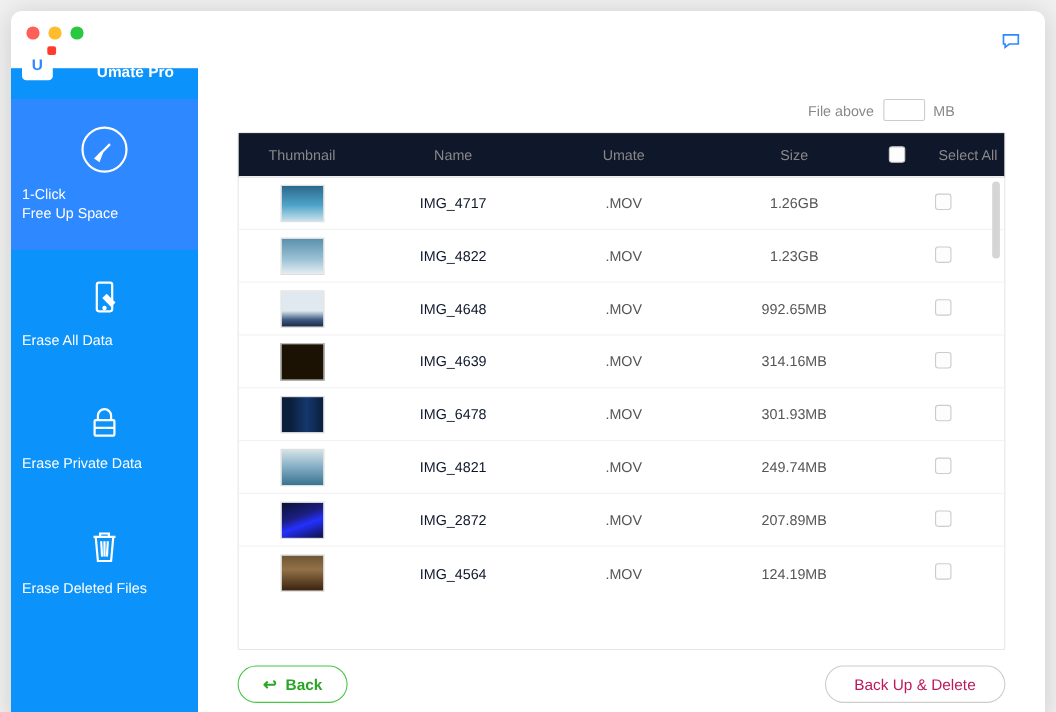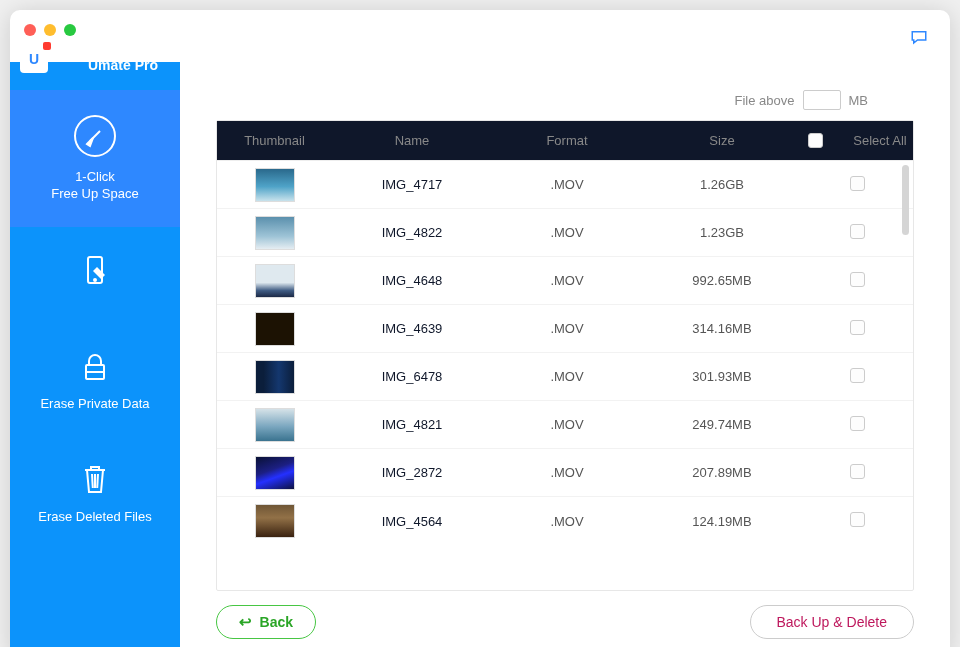--- a/index.html
+++ b/index.html
@@ -62,21 +62,20 @@
       color: #2e88ff; font-weight: 700; font-size: 14px;
       position: relative;
     }
     .logo-glyph::after {
       content:''; width:8px; height:8px; background:#ff3b30;
       position:absolute; top:-3px; right:-3px; border-radius:2px;
     }
     .logo-text { line-height: 1.1; font-size: 13px; margin-left: 32px; }
     .logo-text .brand2 { font-weight: 700; font-size: 14px; }
     .nav-item {
-      text-align: center;
       padding: 24px 10px 24px 10px;
       cursor: pointer;
       font-size: 13px;
       line-height: 1.35;
     }
     .nav-item.active { background: #2e88ff; }
     .nav-icon { display: flex; justify-content: center; margin-bottom: 10px; }
     .nav-icon svg { stroke: #fff; }
     .content {
       flex: 1;
@@ -214,20 +213,21 @@
       </div>
 
       <div class="nav-item">
         <div class="nav-icon">
           <svg width="40" height="40" viewBox="0 0 40 40" fill="none" stroke="#fff" stroke-width="2">
             <rect x="13" y="6" width="14" height="26" rx="2"></rect>
             <circle cx="20" cy="29" r="1" fill="#fff"></circle>
             <path d="M22 16 L30 24 L26 28 L18 20 Z" fill="#fff" stroke="none"></path>
           </svg>
         </div>
+        <div>Erase All Data</div>
       </div>
 
       <div class="nav-item">
         <div class="nav-icon">
           <svg width="36" height="36" viewBox="0 0 36 36" fill="none" stroke="#fff" stroke-width="2">
             <rect x="9" y="16" width="18" height="14" rx="1"></rect>
             <path d="M12 16v-4a6 6 0 0 1 12 0v4"></path>
             <line x1="9" y1="23" x2="27" y2="23"></line>
           </svg>
         </div>
@@ -255,21 +255,21 @@
         <span>File above</span>
         <input class="filter-input" value="" style="">
         <span>MB</span>
       </div>
 
       <div class="table-wrap">
         <div class="table-scroll-col">
           <div class="table-head">
             <div>Thumbnail</div>
             <div>Name</div>
-            <div>Format</div>
+            <div>Umate</div>
             <div>Size</div>
             <div class="select-all-cell">
               <span class="checkbox"></span>
               <span>Select All</span>
             </div>
           </div>
 
           <div class="table-body">
 
             <div class="table-row">

